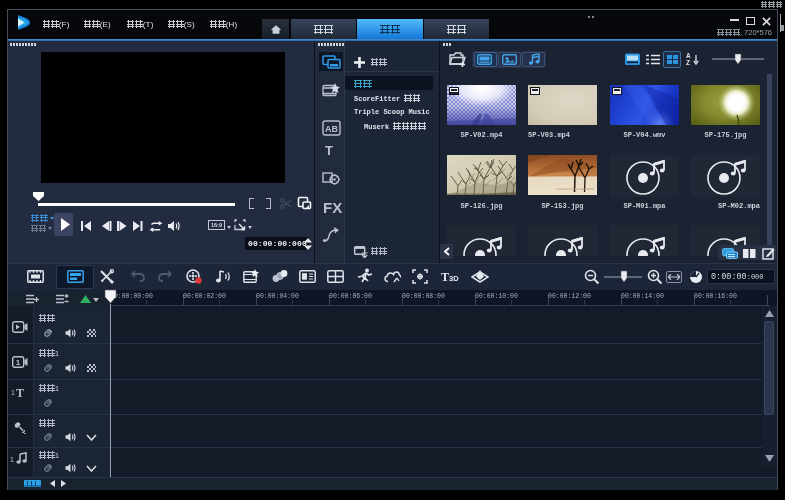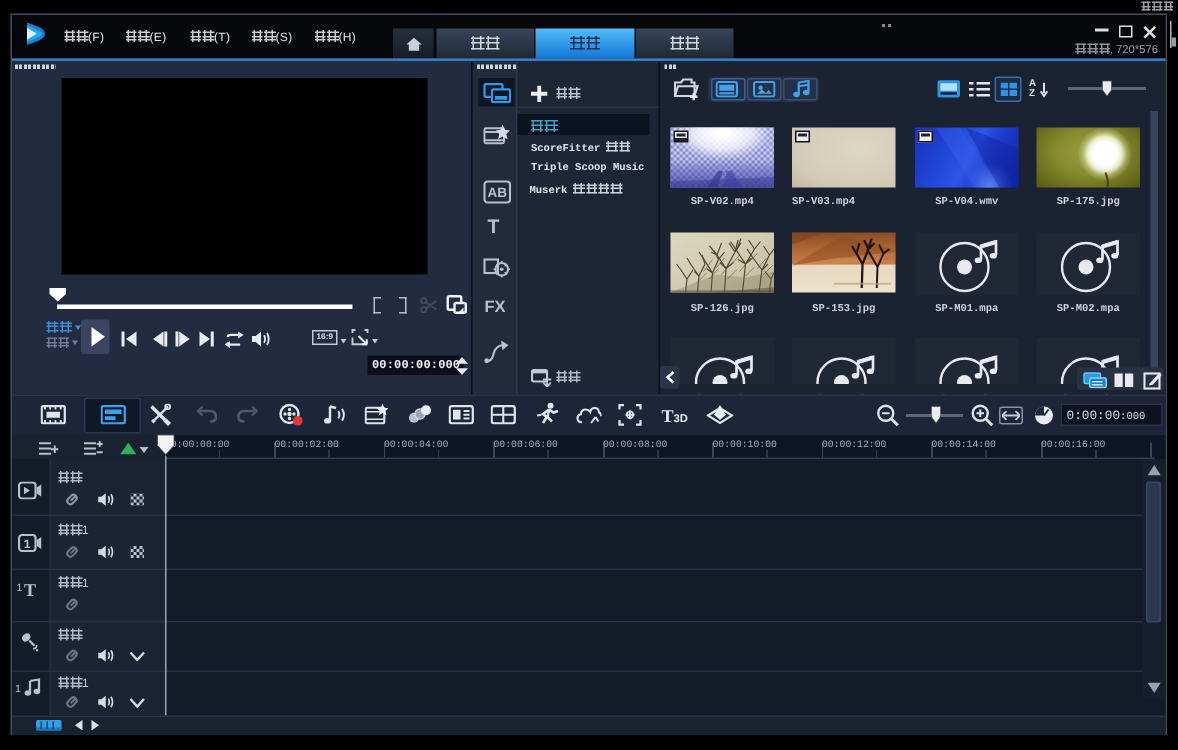--- a/index.html
+++ b/index.html
@@ -174,21 +174,21 @@
         <circle cx="17" cy="20" r="16" fill="none" stroke="#e8eaf0" stroke-width="1.6"></circle>
         <circle cx="17" cy="20" r="5" fill="#e8eaf0"></circle>
         <path d="M28 15 L28 6 L38 3 L38 12" stroke="#e8eaf0" stroke-width="1.8" fill="none"></path>
         <path d="M28 6.3 L38 3.3" stroke="#e8eaf0" stroke-width="2.8"></path>
         <ellipse cx="26.2" cy="15.5" rx="2.4" ry="1.9" fill="#e8eaf0"></ellipse>
         <ellipse cx="36.2" cy="12.5" rx="2.4" ry="1.9" fill="#e8eaf0"></ellipse>
       </svg>
 <div class="ab mono" style="left:7px;top:161px;width:69px;text-align:center;color:#ccd1da;font-size:7px;font-weight:bold">SP-126.jpg</div>
 <div class="ab mono" style="left:88px;top:161px;width:69px;text-align:center;color:#ccd1da;font-size:7px;font-weight:bold">SP-153.jpg</div>
 <div class="ab mono" style="left:170px;top:161px;width:69px;text-align:center;color:#ccd1da;font-size:7px;font-weight:bold">SP-M01.mpa</div>
-<div class="ab mono" style="left:251px;top:161px;width:69px;text-align:center;color:#ccd1da;font-size:7px;font-weight:bold">SP-M02.mpa</div>
+<div class="ab mono" style="left:251px;top:161px;width:69px;text-align:right;color:#ccd1da;font-size:7px;font-weight:bold">SP-M02.mpa</div>
 
 <div class="ab" style="left:7px;top:184px;width:69px;height:42px;background:#202735"></div>
 <svg class="ab" style="left:23px;top:194px" width="42" height="38" viewBox="0 0 42 38">
         <circle cx="17" cy="20" r="16" fill="none" stroke="#e8eaf0" stroke-width="1.6"></circle>
         <circle cx="17" cy="20" r="5" fill="#e8eaf0"></circle>
         <path d="M28 15 L28 6 L38 3 L38 12" stroke="#e8eaf0" stroke-width="1.8" fill="none"></path>
         <path d="M28 6.3 L38 3.3" stroke="#e8eaf0" stroke-width="2.8"></path>
         <ellipse cx="26.2" cy="15.5" rx="2.4" ry="1.9" fill="#e8eaf0"></ellipse>
         <ellipse cx="36.2" cy="12.5" rx="2.4" ry="1.9" fill="#e8eaf0"></ellipse>
       </svg>
@@ -333,36 +333,36 @@
       <rect x="1" y="1" width="17" height="14" rx="2" fill="none" stroke="#b9c0cd" stroke-width="1.4"></rect>
       <text x="9.5" y="11.5" font-size="9" font-weight="bold" fill="#b9c0cd" text-anchor="middle" font-family="Liberation Sans">AB</text>
     </svg>
 <div class="ab" style="left:325px;top:143px;color:#b9c0cd;font-size:13px;font-weight:bold">T</div>
 <svg class="ab" style="left:322px;top:170px" width="19" height="16" viewBox="0 0 19 16">
       <rect x="1" y="3" width="9" height="9" fill="none" stroke="#b9c0cd" stroke-width="1.4"></rect>
       <circle cx="12.5" cy="9.5" r="4.2" fill="none" stroke="#b9c0cd" stroke-width="1.4"></circle>
       <circle cx="12.5" cy="9.5" r="1.2" fill="#b9c0cd"></circle>
       <path d="M12.5 4 L12.5 6 M12.5 13 L12.5 15 M7 9.5 L9 9.5 M16 9.5 L18 9.5 M9 6 L10.5 7.5 M14.5 11.5 L16 13 M9 13 L10.5 11.5 M14.5 7.5 L16 6" stroke="#b9c0cd" stroke-width="1.1"></path>
     </svg>
-<div class="ab" style="left:323px;top:199px;color:#b9c0cd;font-size:11px;font-weight:bold">FX</div>
+<div class="ab" style="left:323px;top:199px;color:#b9c0cd;font-size:15px;font-weight:bold">FX</div>
 <svg class="ab" style="left:322px;top:227px" width="19" height="16" viewBox="0 0 19 16">
       <path d="M2 14 Q6 14 7 9 Q8 4 13 3" fill="none" stroke="#b9c0cd" stroke-width="1.4"></path>
       <circle cx="2.5" cy="13.5" r="1.6" fill="#b9c0cd"></circle>
       <path d="M12 0 L17 3 L13 6.5 Z" fill="#b9c0cd"></path>
     </svg>
 <svg class="ab" style="left:354px;top:57px" width="11" height="11" viewBox="0 0 11 11">
       <path d="M4.2 0 L6.8 0 L6.8 4.2 L11 4.2 L11 6.8 L6.8 6.8 L6.8 11 L4.2 11 L4.2 6.8 L0 6.8 L0 4.2 L4.2 4.2 Z" fill="#eef0f4"></path>
     </svg>
 <div class="ab" style="left:371px;top:58px;color:#ccd2dc;font-size:8px"><i class="z"></i><i class="z"></i></div>
 <div class="ab" style="left:345px;top:71px;width:94px;height:1px;background:#2b3547"></div>
 <div class="ab" style="left:345px;top:76px;width:88px;height:14px;background:#0b1220"></div>
 <div class="ab" style="left:354px;top:79px;color:#42b4d8;font-size:9px;font-weight:bold"><i class="z"></i><i class="z"></i></div>
 <div class="ab mono" style="left:354px;top:94px;color:#e0e4ea;font-size:7px;font-weight:bold">ScoreFitter <span style="font-size:8px"><i class="z"></i><i class="z"></i></span></div>
 <div class="ab mono" style="left:354px;top:108px;color:#e0e4ea;font-size:7px;font-weight:bold">Triple Scoop Music</div>
-<div class="ab mono" style="left:353px;top:122px;color:#e0e4ea;font-size:7px;font-weight:bold">Muserk <span style="font-size:8px"><i class="z"></i><i class="z"></i><i class="z"></i><i class="z"></i></span></div>
+<div class="ab mono" style="left:364px;top:122px;color:#e0e4ea;font-size:7px;font-weight:bold">Muserk <span style="font-size:8px"><i class="z"></i><i class="z"></i><i class="z"></i><i class="z"></i></span></div>
 <svg class="ab" style="left:354px;top:246px" width="14" height="12" viewBox="0 0 14 12">
       <rect x="0.7" y="0.7" width="10" height="7.6" rx="1" fill="none" stroke="#c4cad4" stroke-width="1.4"></rect>
       <rect x="0.7" y="0.7" width="10" height="2.2" fill="#c4cad4"></rect>
       <path d="M8 7 L13.5 7 M10.7 7 L10.7 11 M8.2 9 L10.7 11.8 L13.2 9" stroke="#c4cad4" stroke-width="1.2" fill="none"></path>
     </svg>
 <div class="ab" style="left:371px;top:247px;color:#c4cad4;font-size:8px"><i class="z"></i><i class="z"></i></div>
 <div class="ab" style="left:440px;top:244px;width:13px;height:15px;background:#2c3447;border-radius:2px;z-index:5"></div>
 <svg class="ab" style="left:443px;top:247px;z-index:6" width="7" height="9" viewBox="0 0 7 9">
       <path d="M6 1 L2 4.5 L6 8" stroke="#fff" stroke-width="1.8" fill="none"></path>
     </svg>

